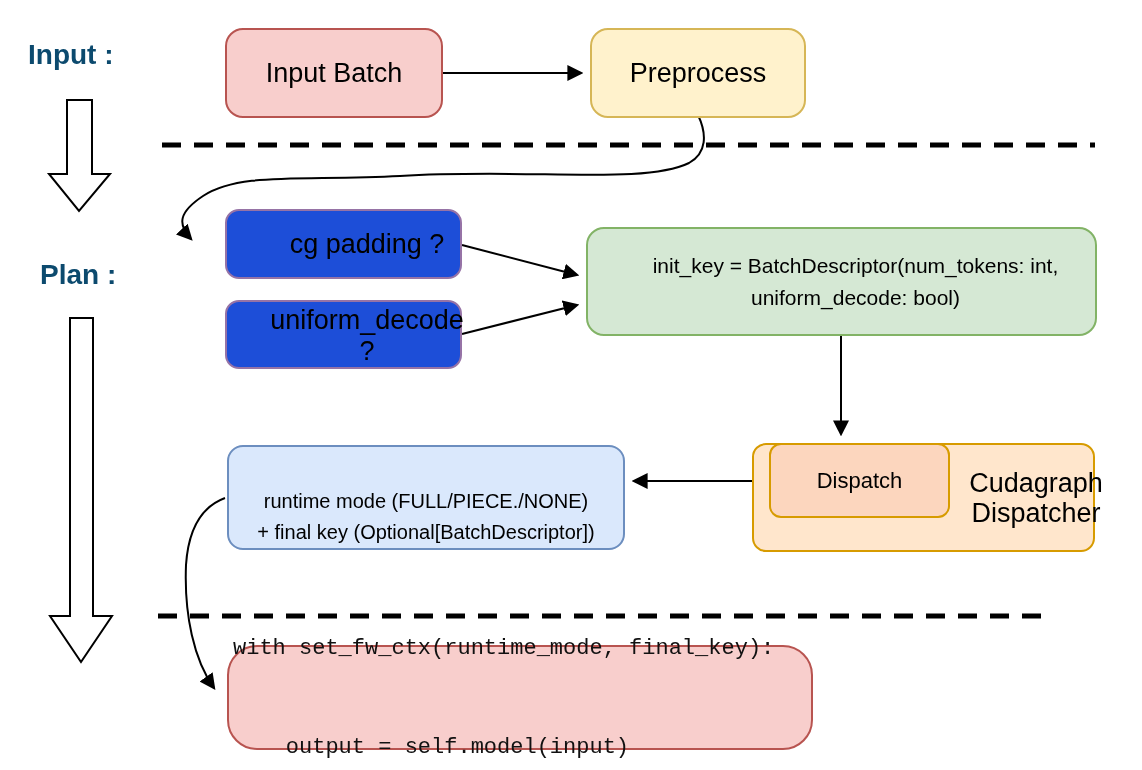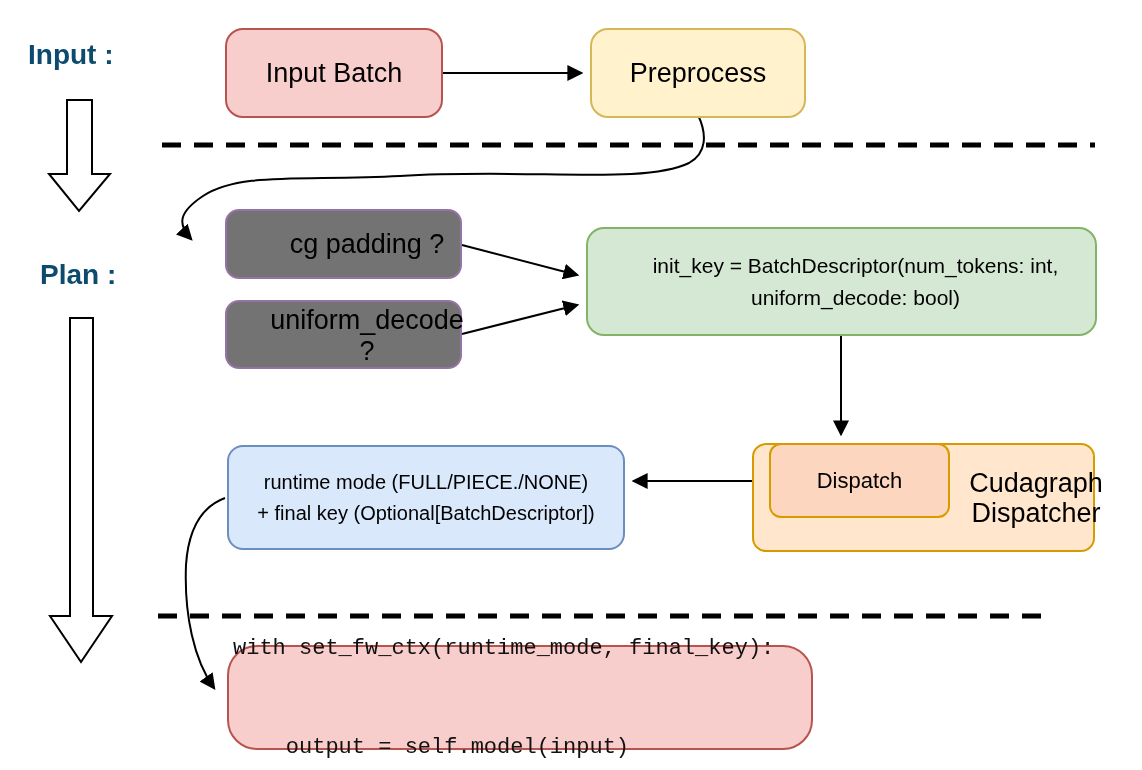--- a/index.html
+++ b/index.html
@@ -10,23 +10,23 @@
   .section-label{
     position:absolute;font-weight:bold;font-size:28px;line-height:30px;color:#0c4a6e;white-space:nowrap;
   }
   .node{
     position:absolute;box-sizing:border-box;display:flex;align-items:center;justify-content:center;
     text-align:center;border-style:solid;border-width:2px;
   }
   .node .lines span{display:block;}
   .red    {background:#f8cecc;border-color:#b85450;}
   .yellow {background:#fff2cc;border-color:#d6b656;}
-  .purple {background:#737373;border-color:#9673a6;padding-left:47px;}
+  .purple {background:#1d4ed8;border-color:#9673a6;padding-left:47px;}
   .green  {background:#d5e8d4;border-color:#82b366;padding-left:28px;}
-  .blue   {background:#dae8fc;border-color:#6c8ebf;}
+  .blue   {background:#dae8fc;border-color:#6c8ebf;align-items:flex-end;}
   .orange {background:#ffe6cc;border-color:#d79b00;}
   .salmon {background:#fcd6be;border-color:#d79b00;}
   #node-input-batch   {left:225px;top:28px;width:218px;height:90px;border-radius:18px;font-size:27px;}
   #node-preprocess    {left:590px;top:28px;width:216px;height:90px;border-radius:18px;font-size:27px;}
   #node-cg-padding    {left:225px;top:209px;width:237px;height:70px;border-radius:14px;font-size:27px;}
   #node-uniform-decode{left:225px;top:300px;width:237px;height:69px;border-radius:14px;font-size:27px;align-items:flex-end;}
   #node-init-key      {left:586px;top:227px;width:511px;height:109px;border-radius:18px;font-size:21px;line-height:32px;}
   #node-cudagraph     {left:752px;top:443px;width:343px;height:109px;border-radius:14px;}
   #node-dispatch      {left:752px;top:443px;width:181px;height:75px;border-radius:12px;font-size:22px;margin-left:17px;}
   #cudagraph-label    {position:absolute;left:951px;top:468px;width:170px;text-align:center;

